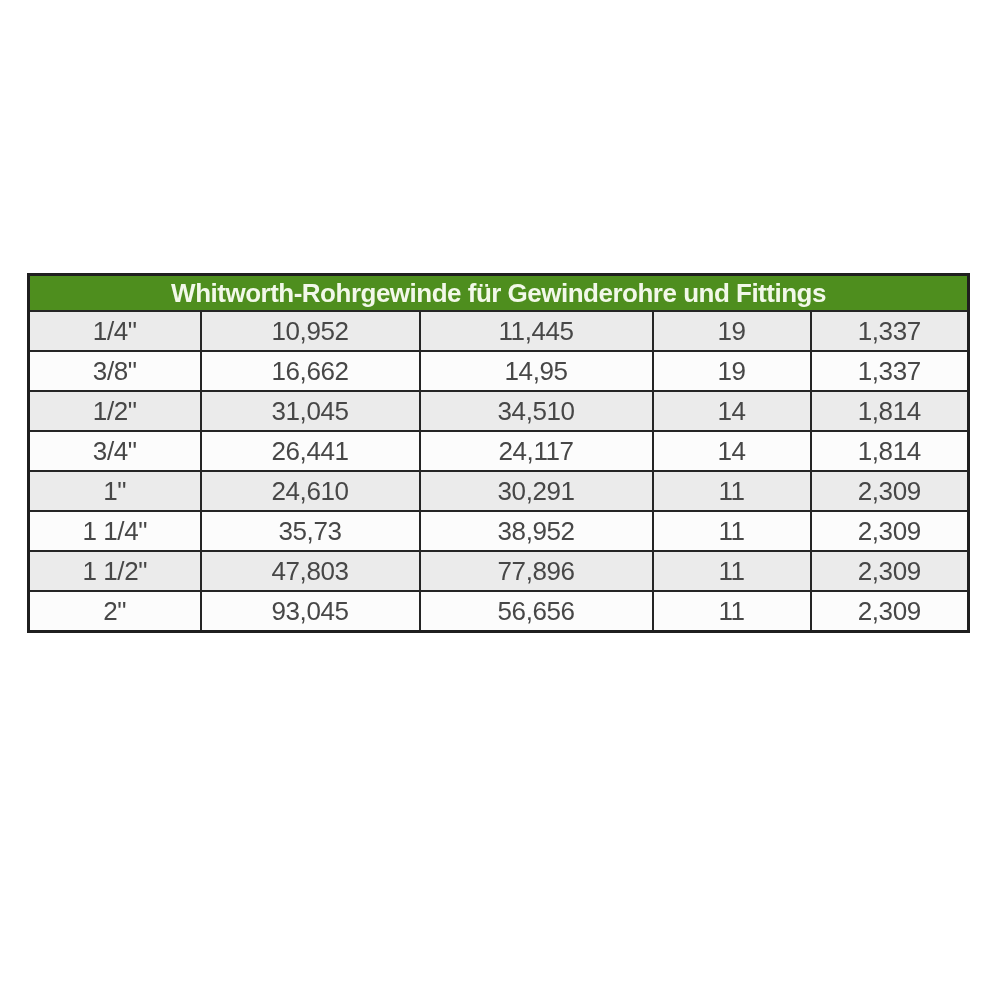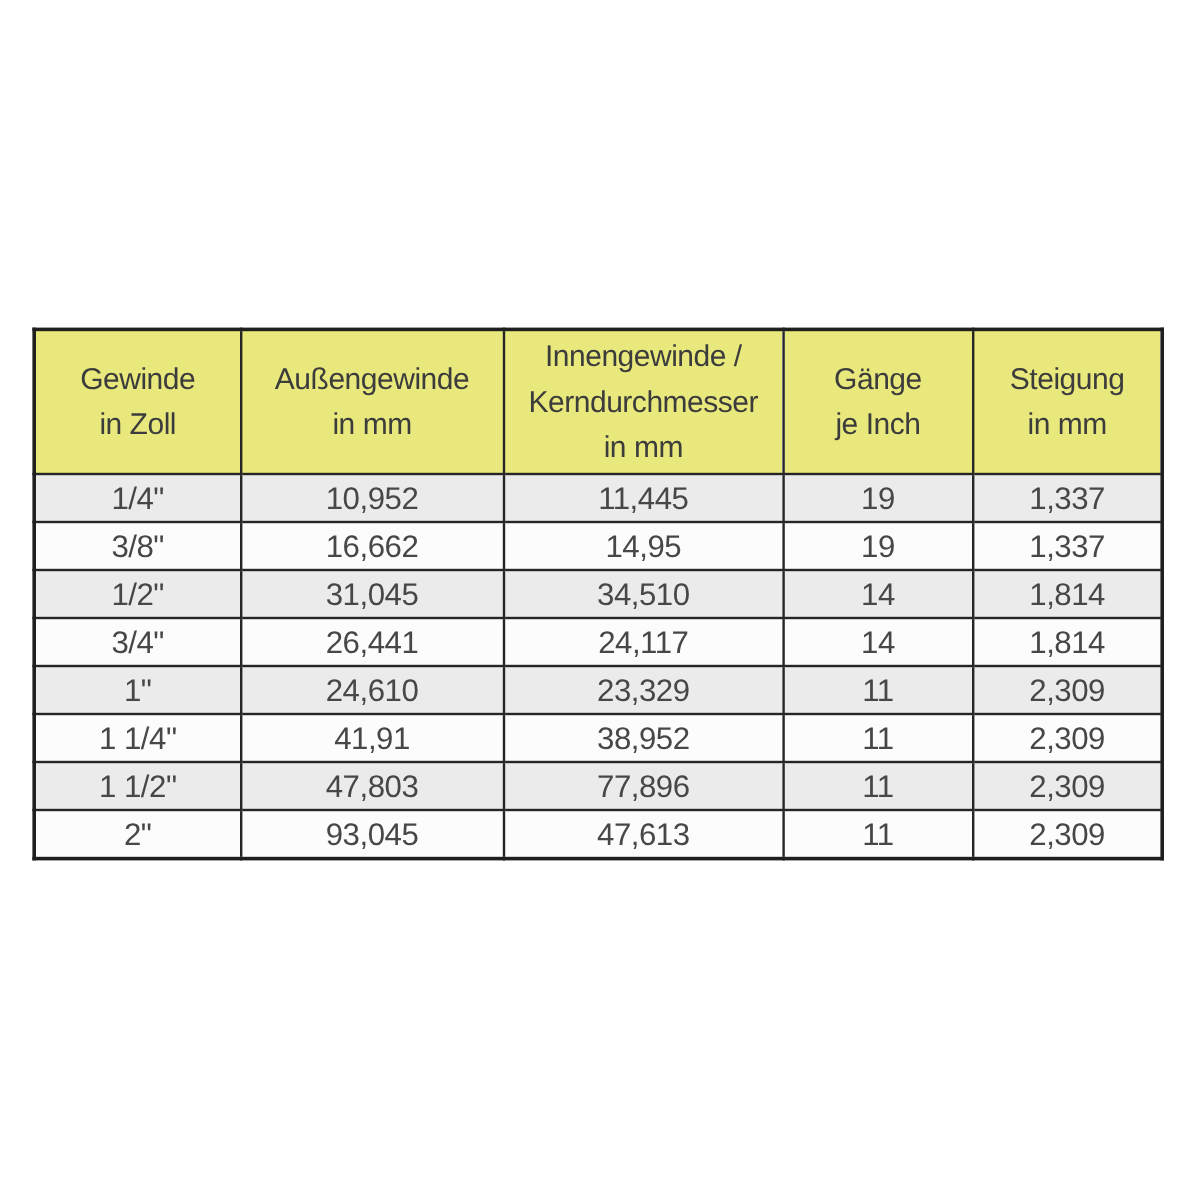--- a/index.html
+++ b/index.html
@@ -79,32 +79,22 @@
   <div class="table-wrap">
     <table class="whitworth">
       <colgroup>
         <col class="c1">
           <col class="c2">
           <col class="c3">
           <col class="c4">
           <col class="c5">
       </colgroup>
       <thead>
-        <tr class="header-row">
-          <th>Gewinde
-in Zoll</th>
-          <th>Außengewinde
-in mm</th>
-          <th>Innengewinde /
-Kerndurchmesser
-in mm</th>
-          <th>Gänge
-je Inch</th>
-          <th>Steigung
-in mm</th>
+        <tr class="title-row">
+          <th colspan="5">Whitworth-Rohrgewinde für Gewinderohre und Fittings</th>
         </tr>
       </thead>
       <tbody>
         <tr>
           <td>1/4"</td>
           <td>10,952</td>
           <td>11,445</td>
           <td>19</td>
           <td>1,337</td>
         </tr>
@@ -125,41 +115,41 @@
         <tr>
           <td>3/4"</td>
           <td>26,441</td>
           <td>24,117</td>
           <td>14</td>
           <td>1,814</td>
         </tr>
         <tr>
           <td>1"</td>
           <td>24,610</td>
-          <td>23,329</td>
+          <td>30,291</td>
           <td>11</td>
           <td>2,309</td>
         </tr>
         <tr>
           <td>1 1/4"</td>
-          <td>41,91</td>
+          <td>35,73</td>
           <td>38,952</td>
           <td>11</td>
           <td>2,309</td>
         </tr>
         <tr>
           <td>1 1/2"</td>
           <td>47,803</td>
           <td>77,896</td>
           <td>11</td>
           <td>2,309</td>
         </tr>
         <tr>
           <td>2"</td>
           <td>93,045</td>
-          <td>47,613</td>
+          <td>56,656</td>
           <td>11</td>
           <td>2,309</td>
         </tr>
       </tbody>
     </table>
   </div>
 </div>
 
 </body></html>

